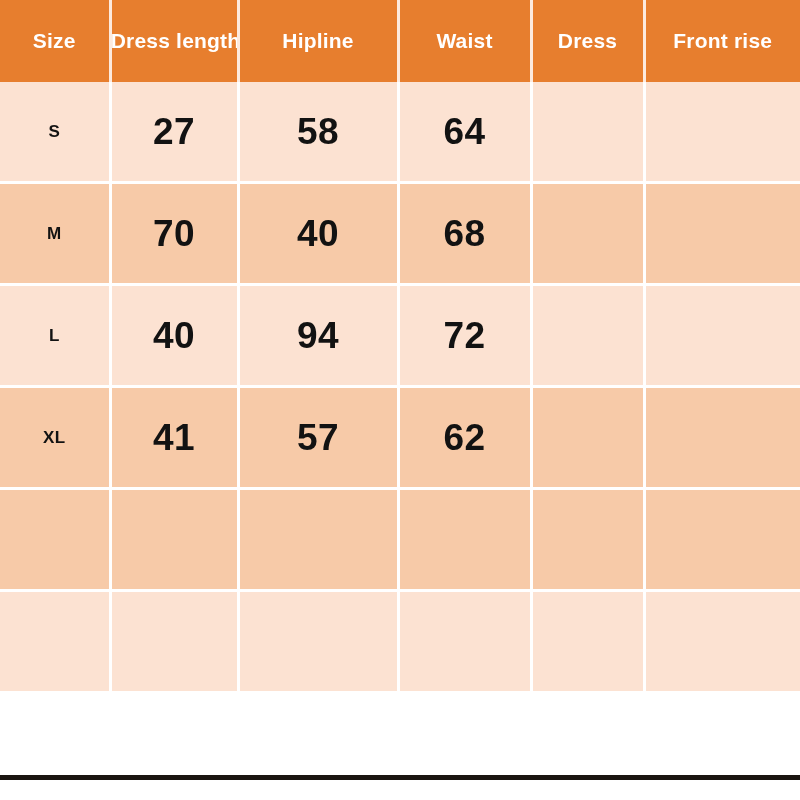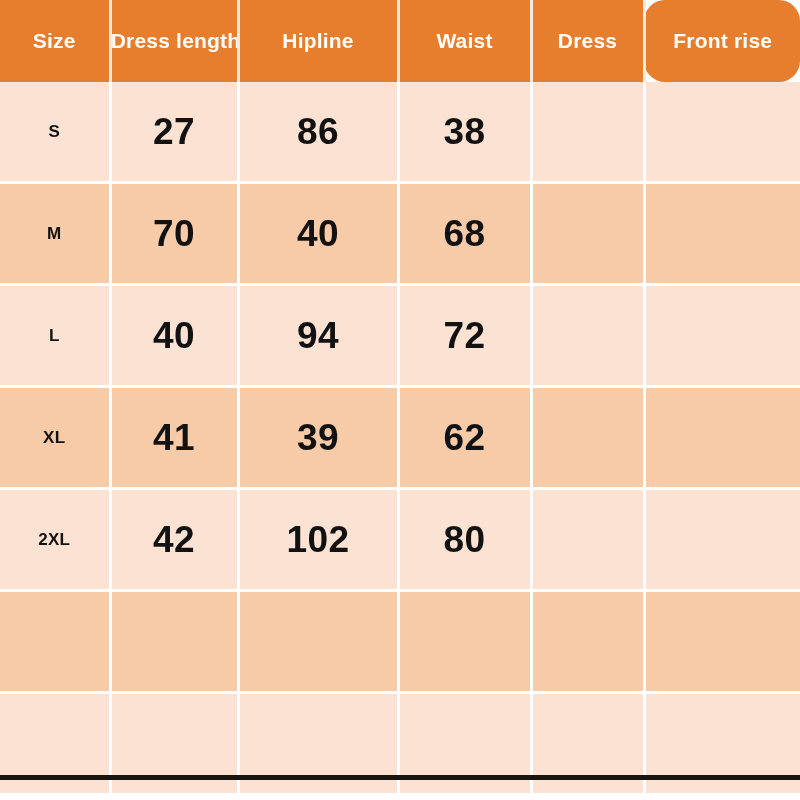--- a/index.html
+++ b/index.html
@@ -47,21 +47,20 @@
     text-align: center;
     vertical-align: middle;
     padding: 0;
     border-right: 3px solid #fdeade;
     white-space: nowrap;
     overflow: hidden;
     letter-spacing: 0.2px;
   }
   thead tr.header-row th:last-child {
     border-right: none;
-    border-radius: 21px;
   }
   
   thead tr.header-row th.clipped-head {
     overflow: hidden;
     margin-top: 29px;
   }
   thead tr.header-row th.clipped-head .head-overflow {
     display: block;
     width: 170px;
     margin-left: -21px;
@@ -137,22 +136,22 @@
         <th>Dress</th>
         <th>Front rise</th>
       </tr>
     </thead>
 
     <tbody>
 
       <tr class="data-row row-light">
         <td class="size-cell">S</td>
         <td class="value-cell">27</td>
-        <td class="value-cell">86</td>
-        <td class="value-cell">38</td>
+        <td class="value-cell">58</td>
+        <td class="value-cell">64</td>
         <td class="blank-cell"></td>
         <td class="blank-cell"></td>
       </tr>
 
       <tr class="data-row row-dark">
         <td class="size-cell">M</td>
         <td class="value-cell">70</td>
         <td class="value-cell">40</td>
         <td class="value-cell">68</td>
         <td class="blank-cell"></td>
@@ -164,34 +163,26 @@
         <td class="value-cell">40</td>
         <td class="value-cell">94</td>
         <td class="value-cell">72</td>
         <td class="blank-cell"></td>
         <td class="blank-cell"></td>
       </tr>
 
       <tr class="data-row row-dark">
         <td class="size-cell">XL</td>
         <td class="value-cell">41</td>
-        <td class="value-cell">39</td>
+        <td class="value-cell">57</td>
         <td class="value-cell">62</td>
         <td class="blank-cell"></td>
         <td class="blank-cell"></td>
       </tr>
 
-      <tr class="data-row row-light">
-        <td class="size-cell">2XL</td>
-        <td class="value-cell">42</td>
-        <td class="value-cell">102</td>
-        <td class="value-cell">80</td>
-        <td class="blank-cell"></td>
-        <td class="blank-cell"></td>
-      </tr>
 
       <tr class="empty-row row-dark">
         <td class="blank-cell"></td>
         <td class="blank-cell"></td>
         <td class="blank-cell"></td>
         <td class="blank-cell"></td>
         <td class="blank-cell"></td>
         <td class="blank-cell"></td>
       </tr>
 

